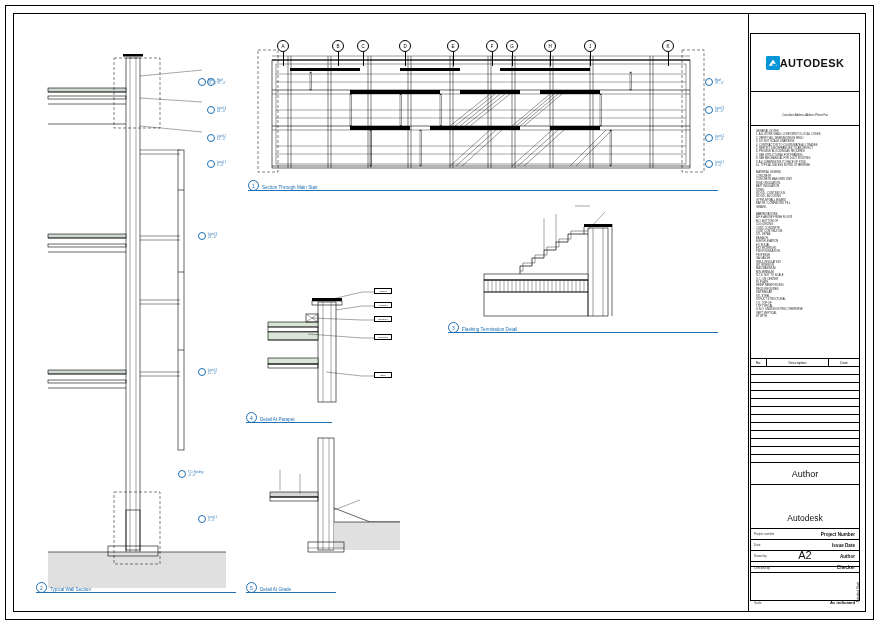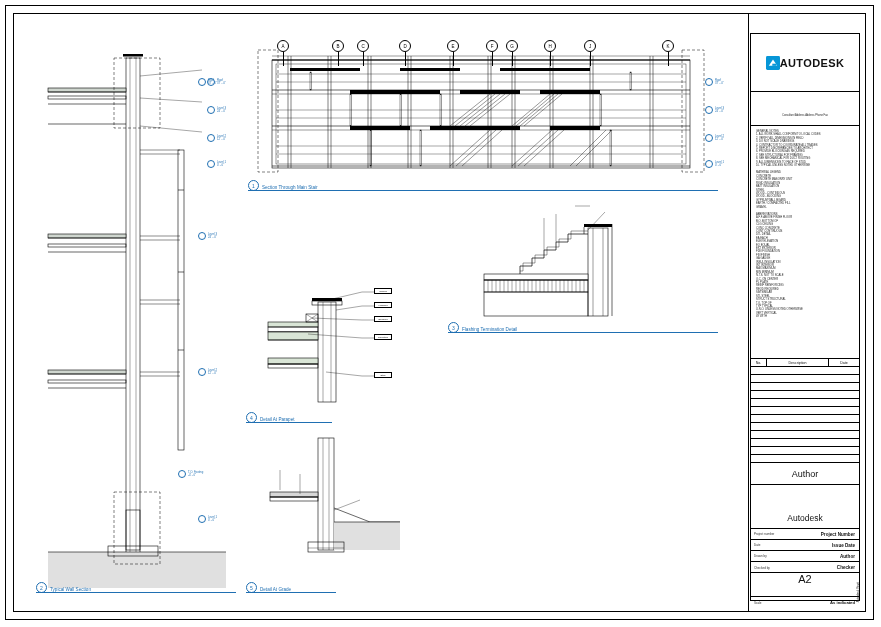--- a/index.html
+++ b/index.html
@@ -34,21 +34,21 @@
   .tb-owner span{font-size:9px;color:#111;}
   .tb-proj{position:absolute;left:0;top:451px;width:108px;height:22px;border-bottom:1px solid #000;box-sizing:border-box;display:flex;align-items:center;justify-content:center;}
   .tb-proj span{font-size:9px;color:#111;}
   .tb-sheetname{position:absolute;left:0;top:473px;width:108px;height:22px;border-bottom:1px solid #000;box-sizing:border-box;display:flex;align-items:center;justify-content:center;}
   .tb-sheetname span{font-size:8.5px;color:#111;}
   .tb-fields{position:absolute;left:0;top:495px;width:108px;height:44px;box-sizing:border-box;border-bottom:1px solid #000;}
   .fld{display:flex;height:11px;border-bottom:1px solid #000;box-sizing:border-box;align-items:center;}
   .fld:last-child{border-bottom:none;}
   .fld .k{width:34px;font-size:3px;color:#333;padding-left:3px;}
   .fld .v{flex:1;font-size:4.6px;color:#111;text-align:right;padding-right:4px;font-weight:bold;}
-  .tb-number{position:absolute;left:0;top:539px;width:108px;height:24px;border-bottom:1px solid #000;box-sizing:border-box;display:flex;align-items:flex-start;justify-content:center;}
+  .tb-number{position:absolute;left:0;top:509px;width:108px;height:24px;border-bottom:1px solid #000;box-sizing:border-box;display:flex;align-items:center;justify-content:center;}
   .tb-number span{font-size:11px;color:#111;}
   .tb-scale{position:absolute;left:0;top:563px;width:108px;height:11px;box-sizing:border-box;display:flex;align-items:center;}
   .tb-scale .k{width:30px;font-size:3px;color:#333;padding-left:3px;}
   .tb-scale .v{flex:1;font-size:4.2px;color:#111;text-align:right;padding-right:4px;font-weight:bold;}
   .tb-side{position:absolute;right:-1px;bottom:18px;font-size:3px;color:#333;transform:rotate(-90deg);transform-origin:right bottom;white-space:nowrap;}
 
   
   .vtitle{position:absolute;display:flex;align-items:flex-end;gap:3px;}
   .vbubble{width:11px;height:11px;border:1px solid #1f6fb2;border-radius:50%;box-sizing:border-box;display:flex;align-items:center;justify-content:center;font-size:5px;color:#1f6fb2;background:#fff;}
   .vlabel{font-size:4.6px;color:#1f6fb2;padding-bottom:1px;white-space:nowrap;}

